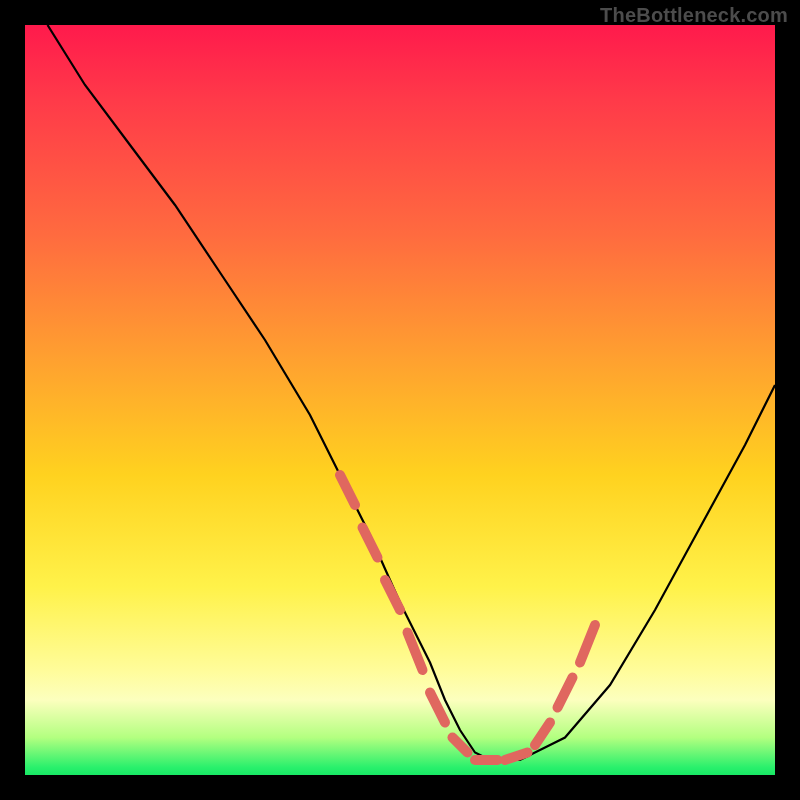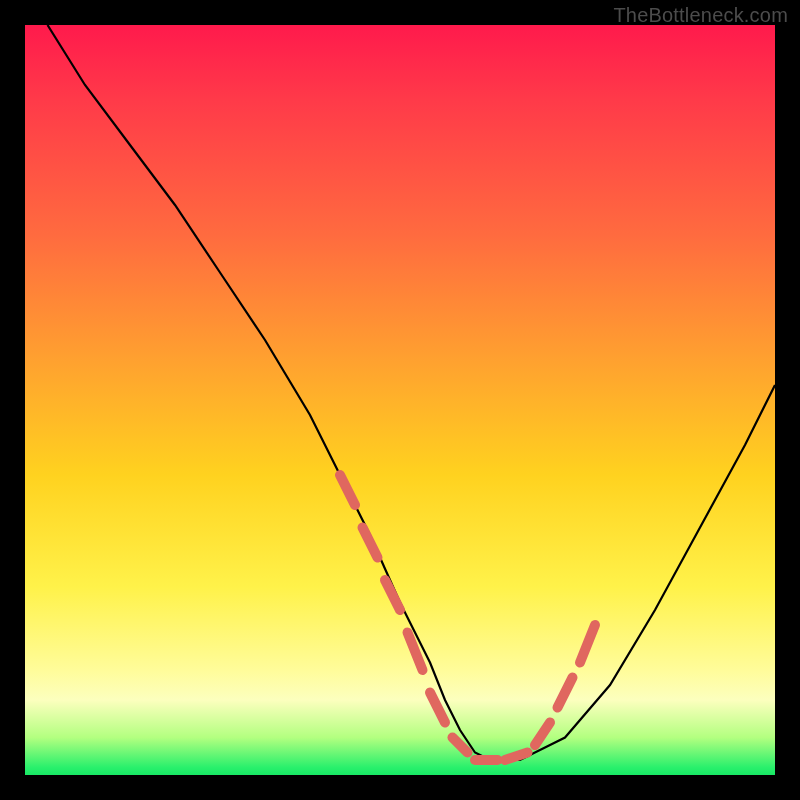--- a/index.html
+++ b/index.html
@@ -42,21 +42,21 @@
       #29f06c 99%,
       #18e865 100%
     );
   }
   .watermark {
     position: absolute;
     top: 4px;
     right: 12px;
     color: #4c4c4c;
     font-size: 20px;
-    font-weight: 400;
+    font-weight: 700;
     letter-spacing: 0.2px;
     user-select: none;
     margin-left: 20px;
   }
   svg.curve {
     position: absolute;
     inset: 0;
   }
   .curve-line {
     fill: none;

